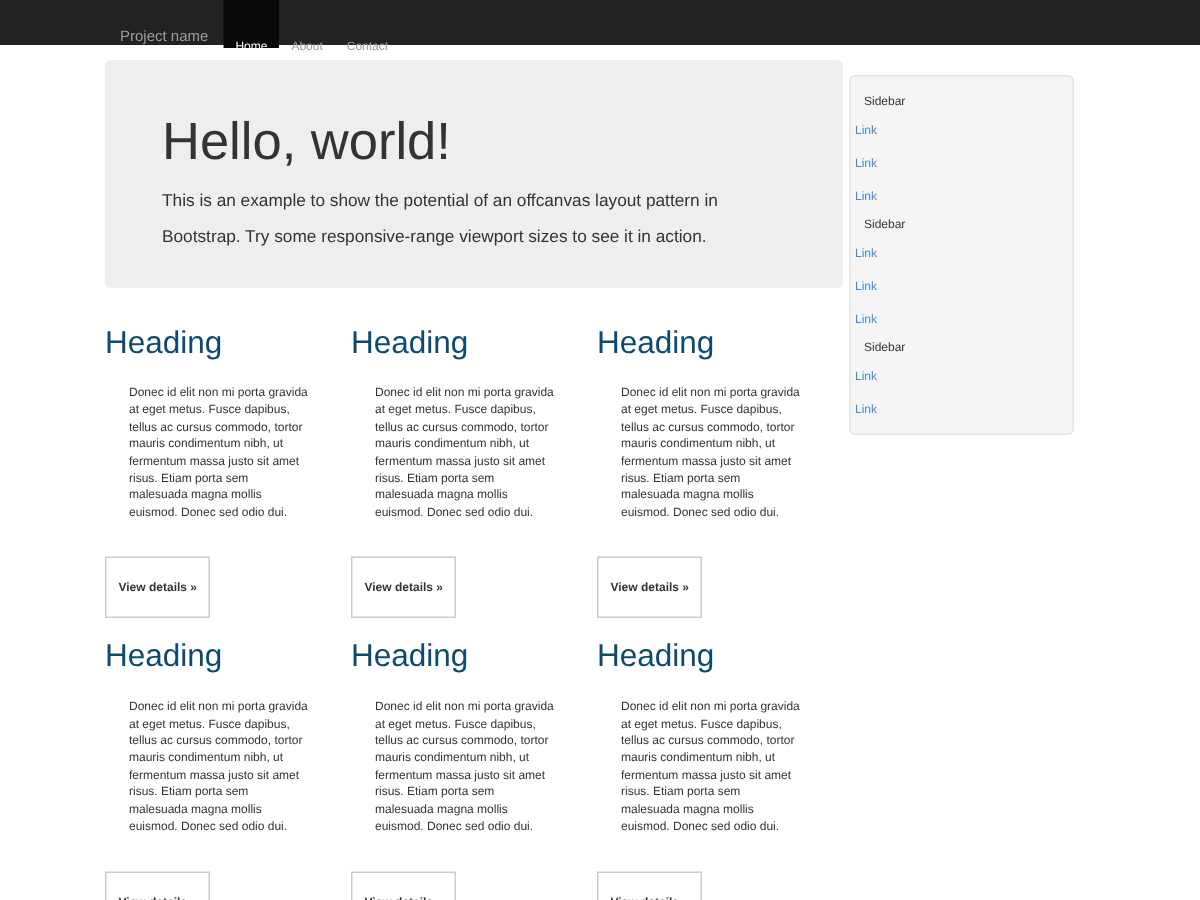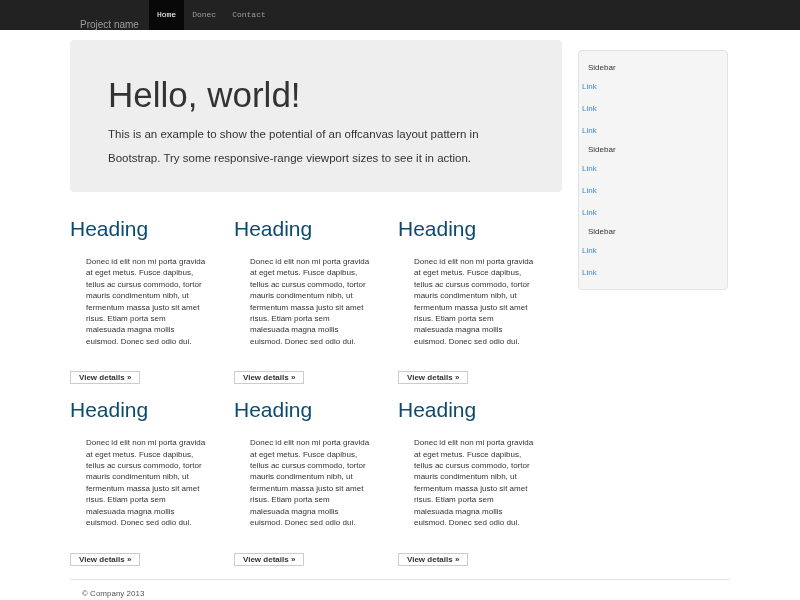--- a/index.html
+++ b/index.html
@@ -37,25 +37,24 @@
   }
   .nav {
     display: flex;
     margin: 0;
     padding: 0;
     list-style: none;
   }
   .nav li {
     font-size: 8px;
     line-height: 30px;
-    padding: 0 8px;
+    padding: 16px 8px;
     color: #9d9d9d;
     cursor: pointer;
     white-space: nowrap;
-    font-family: Liberation Mono, monospace;
   }
   .nav li.active {
     background: #080808;
     color: #ffffff;
   }
 
   
   .container {
     width: 660px;
     margin: 0 auto;
@@ -110,36 +109,36 @@
   }
   .card p {
     margin: 16px;
     font-size: 8px;
     line-height: 11.4px;
     color: #333;
   }
   .btn {
     display: inline-block;
     margin-top: 8px;
-    padding: 0 8px;
+    padding: 14px 8px;
     font-family: inherit;
     font-size: 8px;
     font-weight: bold;
     line-height: 11px;
     color: #333;
     background: #ffffff;
     border: 1px solid #cccccc;
     border-radius: 0;
     cursor: pointer;
   }
 
   
   .sidebar {
     position: absolute;
-    left: 508px;
+    left: 496px;
     top: 10px;
     width: 150px;
     height: 240px;
     box-sizing: border-box;
     background: #f5f5f5;
     border: 1px solid #e3e3e3;
     border-radius: 4px;
     padding-top: 9px;
   }
   .sidebar-heading {
@@ -173,21 +172,21 @@
   }
 </style>
 </head>
 <body>
 
 <nav class="navbar">
   <div class="navbar-inner">
     <a class="brand">Project name</a>
     <ul class="nav">
       <li class="active">Home</li>
-      <li>Donec</li>
+      <li>About</li>
       <li>Contact</li>
     </ul>
   </div>
 </nav>
 
 <div class="container">
 
   <div class="content">
 
     <div class="jumbotron">

